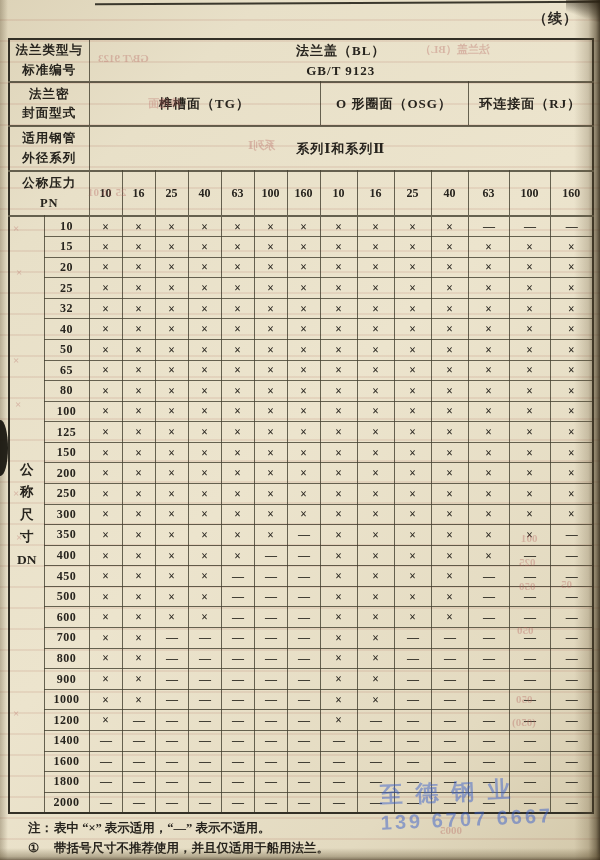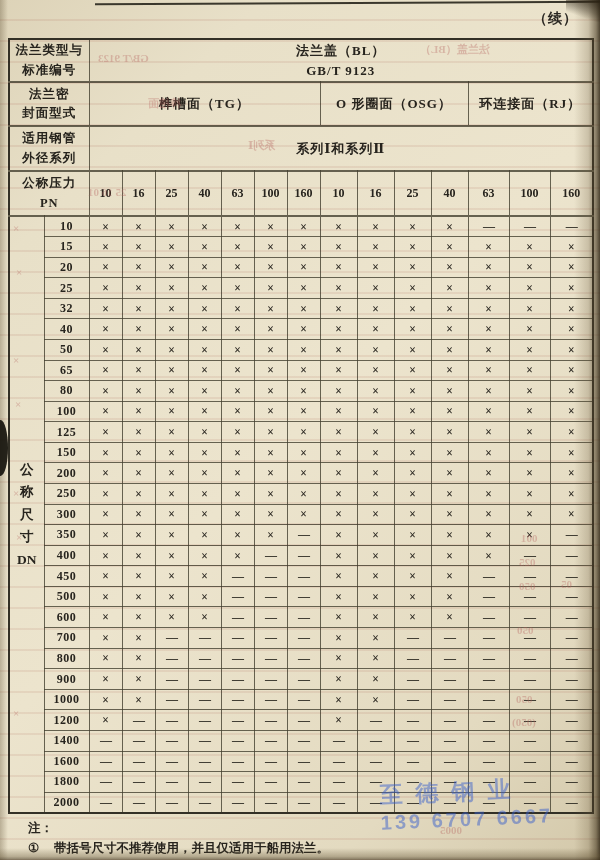--- a/index.html
+++ b/index.html
@@ -643,20 +643,21 @@
           <td class="mark dash">—</td>
           <td class="mark dash">—</td>
           <td class="mark dash">—</td>
         </tr>
       </tbody>
   </table>
 
   <div class="notes">
     <div class="note-line">
       <span class="pfx">注：</span>
+      <span>表中 “×” 表示适用，“—” 表示不适用。</span>
     </div>
     <div class="note-line">
       <span class="pfx">①</span>
       <span>带括号尺寸不推荐使用，并且仅适用于船用法兰。</span>
     </div>
   </div>
 
   <div class="stamp">
     <div class="s1">至德钢业</div>
     <div class="s2">139 6707 6667</div>

